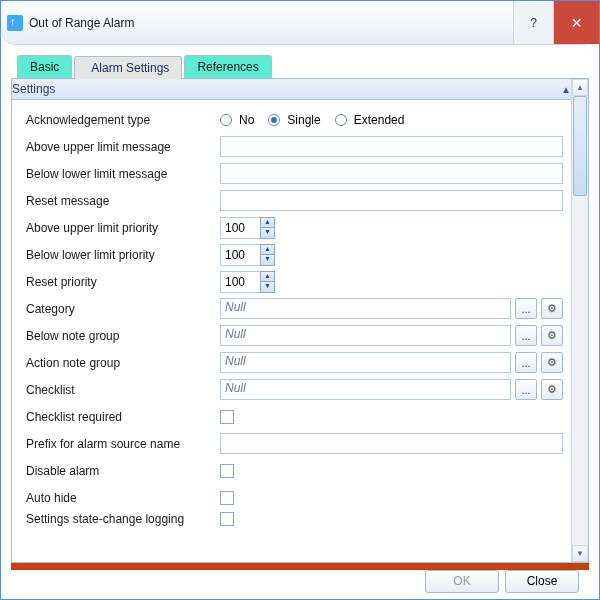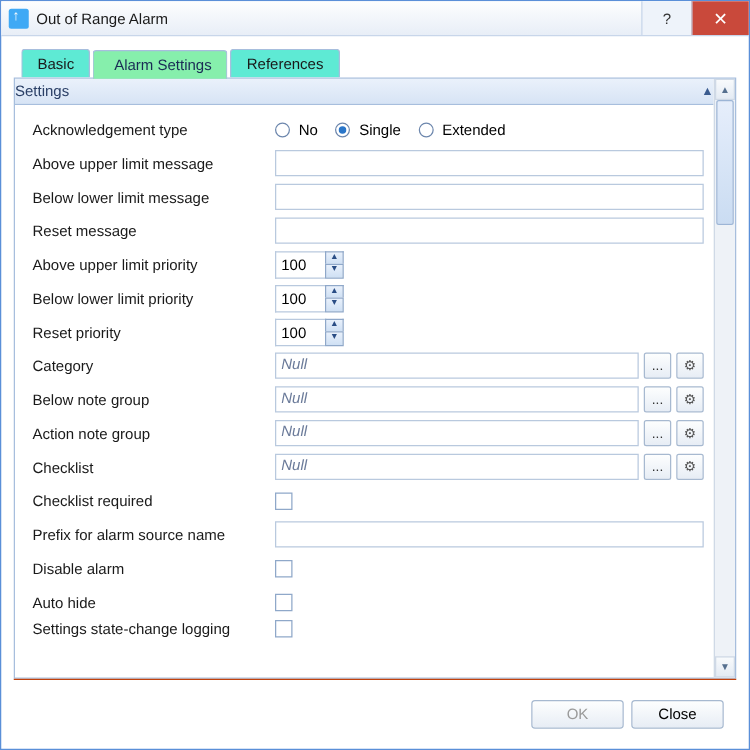--- a/index.html
+++ b/index.html
@@ -1,29 +1,29 @@
 <!DOCTYPE html>
 <html><head>
 <meta charset="utf-8">
 <style>
   * { box-sizing: border-box; font-family: "Segoe UI", Tahoma, sans-serif; font-size: 12px; }
   html,body { margin:0; padding:0; background:#fff; }
   .window { width:600px; height:600px; border:1px solid #5a8fd8; background:#fff; display:flex; flex-direction:column; }
-  .titlebar { height:28px; background:linear-gradient(#fdfefe,#e8eef7); display:flex; align-items:center; padding:0 0 0 6px; border-bottom:1px solid #c8d6ea; }
+  .titlebar { height:44px; background:linear-gradient(#fdfefe,#e8eef7); display:flex; align-items:center; padding:0 0 0 6px; border-bottom:1px solid #c8d6ea;border-radius:15px; }
   .titlebar .icon { width:16px; height:16px; background:#3fa9f5; border-radius:2px; margin-right:6px; position:relative; }
   .titlebar .icon::after { content:"↑"; color:#fff; font-size:11px; position:absolute; left:3px; top:0; }
   .titlebar .title { flex:1; color:#1a1a1a; }
   .titlebar .btns { display:flex; height:100%; }
   .tbtn { width:40px; display:flex; align-items:center; justify-content:center; border-left:1px solid #c8d6ea; color:#333; cursor:default; }
   .tbtn.help { background:#eef3fa; }
   .tbtn.close { background:#c9493b; color:#fff; width:46px; font-size:14px; }
   .body { flex:1; padding:10px 10px 0 10px; display:flex; flex-direction:column; overflow:hidden; }
   .tabs { display:flex; gap:0; padding-left:6px; }
   .tab { padding:4px 12px; border:1px solid #a7bedd; border-bottom:none; background:#5eead4; border-radius:3px 3px 0 0; margin-right:2px; color:#1a1a1a; }
-  .tab.active { background:#86efac; color:#1a2c55; position:relative; top:1px;padding-left:16px; }
+  .tab.active { background:#e5e5e5; color:#1a2c55; position:relative; top:1px;padding-left:16px; }
   .panel { flex:1; border:1px solid #a7bedd; background:#fff; display:flex; overflow:hidden; }
   .panel-inner { flex:1; display:flex; flex-direction:column; overflow:hidden; }
   .section-header { background:linear-gradient(#eaf1fb,#d7e4f5); border-bottom:1px solid #a7bedd; padding:3px 0; color:#2a3f66; display:flex; align-items:center;gap:16px; }
   .section-header .collapse { margin-left:auto; font-size:10px; color:#3a5b8f; }
   .form { flex:1; overflow:hidden; padding:6px 2px 0 8px; }
   .row { display:flex; align-items:center; height:27px; }
   .row .label { width:200px; color:#1a1a1a; padding-left:6px; }
   .row .ctrl { flex:1; display:flex; align-items:center; gap:4px; padding-right:6px; }
   .textinput { flex:1; height:21px; border:1px solid #b9c9de; background:#fff; padding:1px 4px; }
   .nullinput { flex:1; height:21px; border:1px solid #b9c9de; background:#fff; padding:1px 4px; color:#6a7a99; font-style:italic; }
@@ -36,21 +36,21 @@
   .gear::before { content:"⚙"; font-size:11px; color:#555; }
   .check { width:14px; height:14px; border:1px solid #8fa8c9; background:#fff; }
   .radio-group { display:flex; align-items:center; gap:4px; }
   .radio { width:12px; height:12px; border:1px solid #6d87ad; border-radius:50%; background:#fff; display:inline-flex; align-items:center; justify-content:center; margin-right:3px; }
   .radio.checked::after { content:""; width:6px; height:6px; border-radius:50%; background:#2a76c9; }
   .radio-label { margin-right:10px; }
   .vscroll { width:17px; background:#eef2f7; border-left:1px solid #cfd9e6; display:flex; flex-direction:column; }
   .vscroll .ar { height:17px; background:linear-gradient(#f8fafc,#e4ebf4); border:1px solid #cfd9e6; margin:0; text-align:center; font-size:8px; color:#56708f; line-height:15px; }
   .vscroll .track { flex:1; position:relative; }
   .vscroll .thumb { position:absolute; left:1px; right:1px; top:0; height:100px; background:linear-gradient(#e6eefb,#cadcf2); border:1px solid #9cb5d6; border-radius:2px; }
-  .footer { height:56px; border-top:1px solid #c2410c; display:flex; align-items:center; justify-content:flex-end; gap:6px; padding:0 10px; }
+  .footer { height:36px; border-top:7px solid #c2410c; display:flex; justify-content:flex-end; gap:6px; padding:0 10px; }
   .btn { width:74px; height:23px; border:1px solid #a7b9d0; background:linear-gradient(#fdfefe,#e7edf5); border-radius:3px; text-align:center; line-height:21px; }
   .btn.disabled { color:#9a9a9a; }
   .cut { color:#6a6a6a; }
 </style>
 </head>
 <body>
 
 <div class="window">
   <div class="titlebar">
     <div class="icon"></div>

